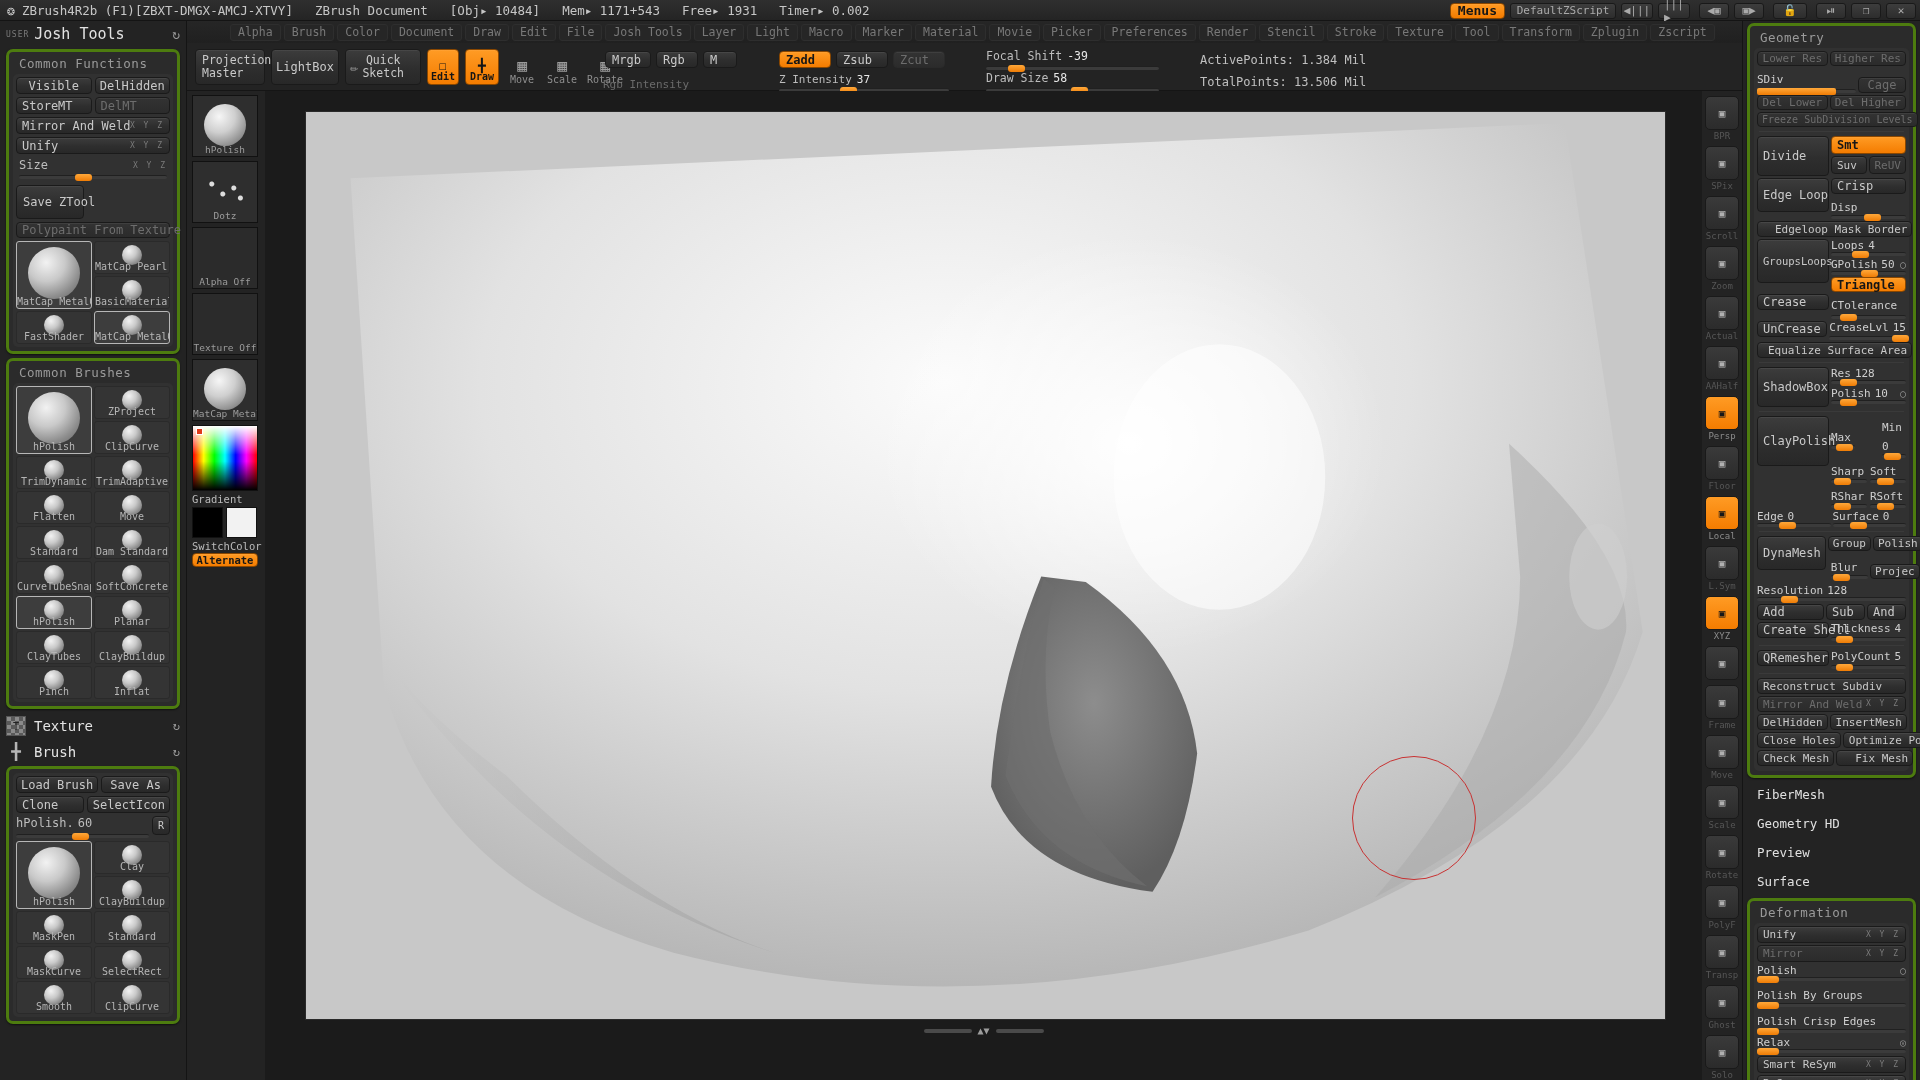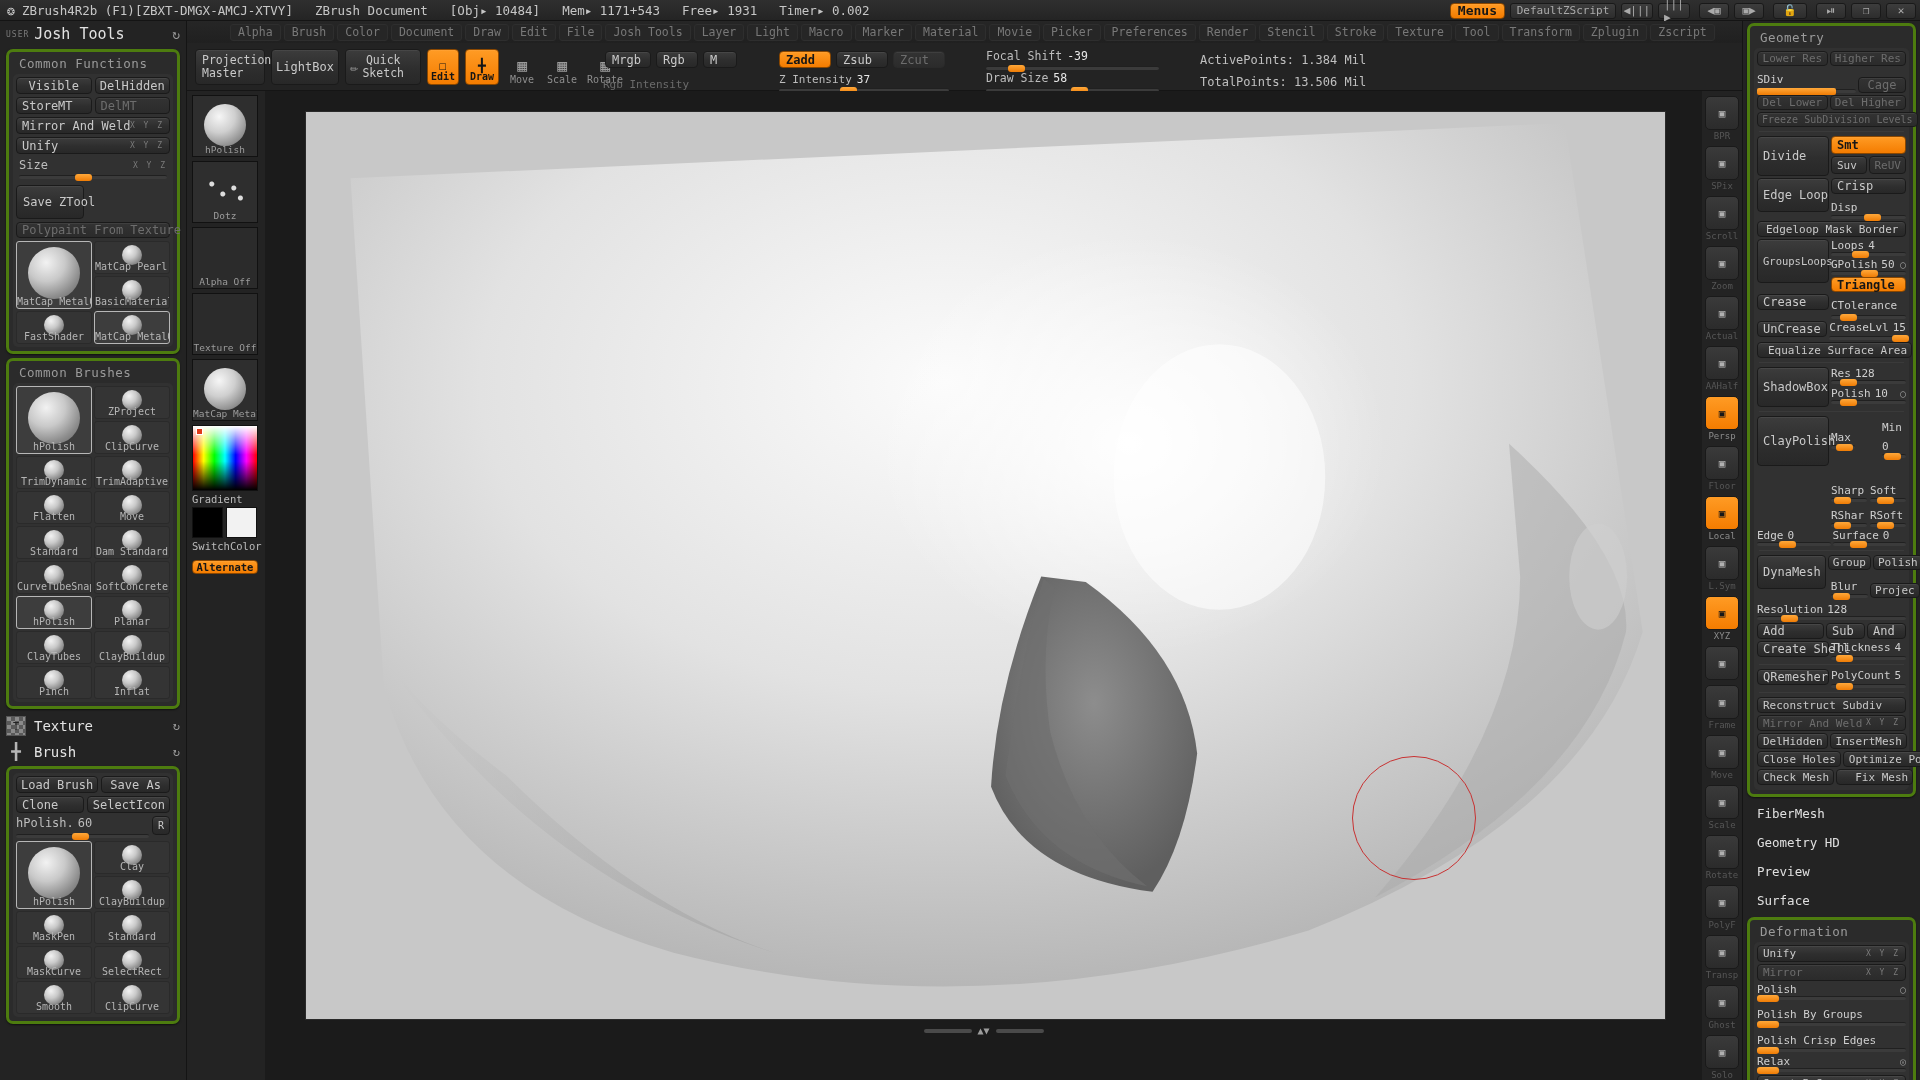--- a/index.html
+++ b/index.html
@@ -491,21 +491,21 @@
              linear-gradient(180deg, rgba(255,255,255,1) 0%, rgba(255,255,255,0) 45%, rgba(0,0,0,0) 55%, rgba(0,0,0,1) 100%),
              linear-gradient(90deg,#f00,#ff0,#0f0,#0ff,#00f,#f0f,#f00);"></div>
         <span style="position:absolute;left:3px;top:2px;width:7px;height:7px;border:1px solid #fff;background:#e03a1a;"></span>
       </div>
       <div style="font-size:10.5px;color:#bbb;margin-top:2px;">Gradient</div>
       <div class="row" style="gap:3px;margin-top:2px;">
         <div style="width:31px;height:31px;background:#000;border:1px solid #111;"></div>
         <div style="width:31px;height:31px;background:#f2f2f2;border:1px solid #111;"></div>
       </div>
       <div style="font-size:10.5px;color:#bbb;margin-top:2px;">SwitchColor</div>
-      <div class="btn on" style="height:14px;margin-top:8px;font-size:10.5px;">Alternate</div>
+      <div class="btn on" style="height:14px;margin-top:1px;font-size:10.5px;">Alternate</div>
     </div>
   </div>
 
   <div id="doc">
     <div id="paper">
       <svg width="100%" height="100%" viewBox="0 0 1220 820" preserveAspectRatio="none">
         <defs>
           <radialGradient id="gTop" cx="46%" cy="30%" r="72%">
             <stop offset="0%" stop-color="#fbfbfb"></stop>
               <stop offset="50%" stop-color="#e2e2e2"></stop>
@@ -670,21 +670,21 @@
           <div class="btn" style="height:16px;justify-content:flex-start;padding-left:5px;">Crisp</div>
           <div>
             <span class="slabel dim">Disp</span>
             <div class="slider">
                 <i style="left:44%"></i>
               </div>
           </div>
         </div>
       </div>
       <div class="rrow">
-          <div class="btn rbtn" style="height:16px;justify-content:flex-start;padding-left:8px;">Edgeloop Mask Border</div>
+          <div class="btn rbtn" style="height:16px;justify-content:flex-start;padding-left:17px;">Edgeloop Mask Border</div>
         </div>
 
       <div class="rrow">
         <div class="btn" style="width:72px;height:44px;justify-content:flex-start;padding-left:5px;font-size:10.5px;">GroupsLoops</div>
         <div style="flex:1;display:flex;flex-direction:column;gap:2px;">
           <div>
             <div class="row" style="gap:4px;">
                 <span class="slabel">Loops</span>
             <span class="slabel">4</span>
               </div>
@@ -765,21 +765,21 @@
             <div style="flex:1;"><span class="slabel">Max</span>
               <div class="slider">
                   <i style="left:22%"></i>
                 </div></div>
             <div style="flex:1;margin-left:24px;"><span class="slabel">Min</span>
               <span class="slabel">0</span>
               <div class="slider">
                   <i style="left:10%"></i>
                 </div></div>
           </div>
-          <div class="row" style="gap:3px;margin-top:19px;">
+          <div class="row" style="gap:3px;">
             <div style="flex:1;"><span class="slabel">Sharp</span>
               <div class="slider">
                   <i style="left:8%"></i>
                 </div></div>
             <div style="flex:1;"><span class="slabel">Soft</span>
               <div class="slider">
                   <i style="left:20%"></i>
                 </div></div>
           </div>
           <div class="row" style="gap:3px;">

